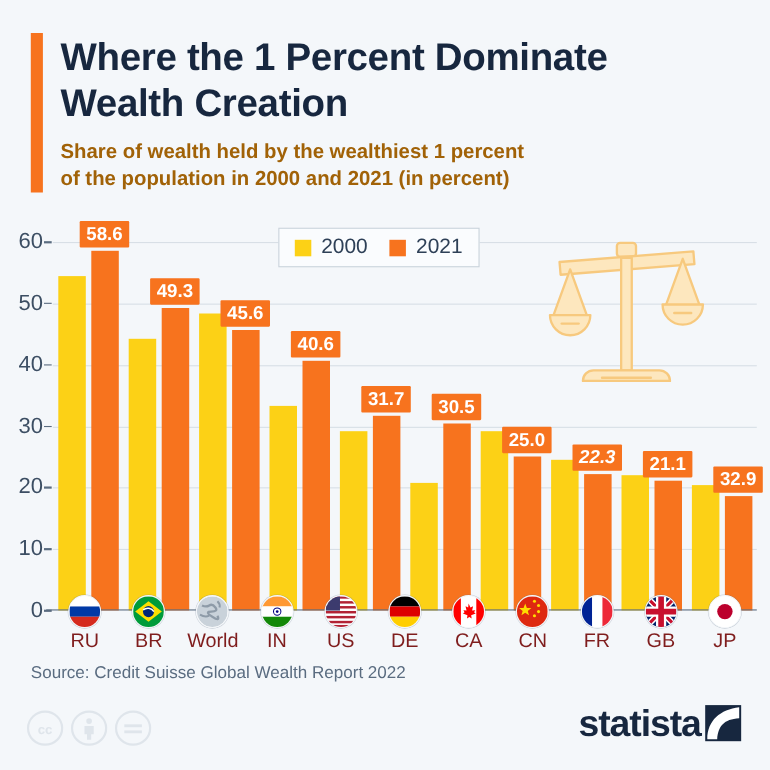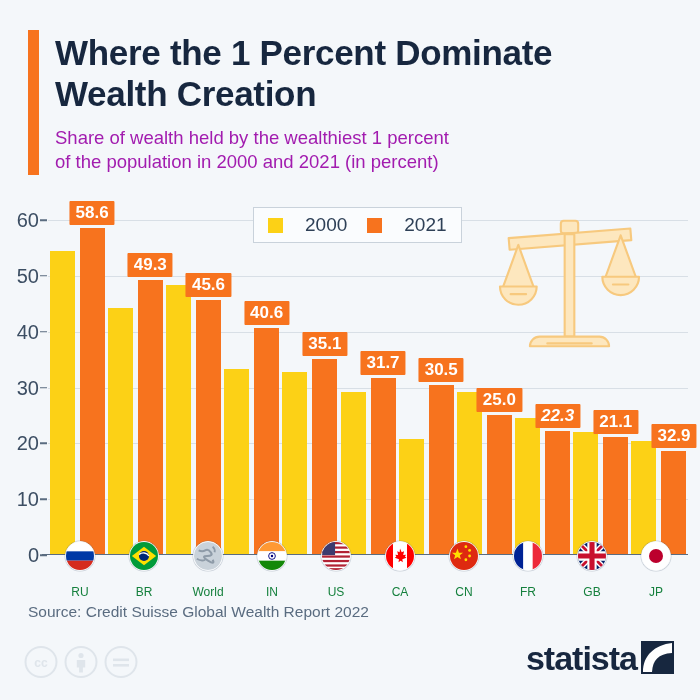--- a/index.html
+++ b/index.html
@@ -43,23 +43,23 @@
     font-weight: bold;
     line-height: 1.18;
     color: #17273F;
     letter-spacing: -0.3px;
     margin: 0;
     padding-top: 2px;
   }
   .subtitle {
     font-size: 18.5px;
     line-height: 1.33;
-    color: #a21caf;
+    color: #a16207;
     margin: 11px 0 0 0;
-    font-weight: normal;
+    font-weight: bold;
   }
 
   
   .chart-area {
     position: absolute;
     left: 0;
     top: 205px;
     width: 700px;
     height: 390px;
   }
@@ -161,40 +161,40 @@
     border-radius: 50%;
     overflow: hidden;
     position: relative;
     margin-top: -14px;
     border: 1.5px solid #F4F7FA;
     box-shadow: 0 0 0 0.5px rgba(90,108,128,0.28);
     background: #fff;
   }
   .flag svg { display: block; width: 100%; height: 100%; }
   .xlabel {
-    font-size: 12px;
-    color: #15803d;
-    margin-top: 14px;
+    font-size: 18px;
+    color: #7f1d1d;
+    margin-top: 1px;
     white-space: nowrap;
   }
 
   
   .legend {
     position: absolute;
     left: 253px;
     top: 207px;
     background: #FAFCFE;
     border: 1px solid #C9D2DB;
     padding: 6px 14px;
     display: flex;
     align-items: center;
     gap: 20px;
     z-index: 5;
   }
-  .legend-item { display: flex; align-items: center; gap: 22px; text-align: right; }
+  .legend-item { display: flex; align-items: center; gap: 9px; text-align: right; }
   .swatch { width: 15px; height: 15px; }
   .swatch.y2000 { background: #FCD116; }
   .swatch.y2021 { background: #F7731E; }
   .legend-label { font-size: 19px; color: #2E4057; }
 
   
   .watermark {
     position: absolute;
     right: 58px;
     top: 215px;
@@ -333,26 +333,20 @@
               <span class="vlabel">45.6</span>
             </div>
           </div>
           <div class="group">
             <div class="bar y2000" style="height: 55.5%;"></div>
             <div class="bar y2021" style="height: 67.6667%;">
               <span class="vlabel">40.6</span>
             </div>
           </div>
           <div class="group">
-            <div class="bar y2000" style="height: 54.6667%;"></div>
-            <div class="bar y2021" style="height: 58.5%;">
-              <span class="vlabel">35.1</span>
-            </div>
-          </div>
-          <div class="group">
             <div class="bar y2000" style="height: 48.6667%;"></div>
             <div class="bar y2021" style="height: 52.8333%;">
               <span class="vlabel">31.7</span>
             </div>
           </div>
           <div class="group">
             <div class="bar y2000" style="height: 34.6667%;"></div>
             <div class="bar y2021" style="height: 50.8333%; text-align: right;">
               <span class="vlabel">30.5</span>
             </div>
@@ -439,20 +433,30 @@
                 <rect y="9.6" width="30" height="2.4"></rect>
                 <rect y="14.4" width="30" height="2.4"></rect>
                 <rect y="19.2" width="30" height="2.4"></rect>
                 <rect y="24" width="30" height="2.4"></rect>
                 <rect y="28" width="30" height="2"></rect>
               </g>
               <rect width="14" height="14" fill="#3C3B6E"></rect>
             </svg>
           </div>
           <div class="xlabel">US</div>
+        </div>
+        <div class="xcell">
+          <div class="flag">
+            <svg viewBox="0 0 30 30">
+              <rect width="30" height="10" fill="#000"></rect>
+              <rect y="10" width="30" height="10" fill="#DD0000"></rect>
+              <rect y="20" width="30" height="10" fill="#FFCE00"></rect>
+            </svg>
+          </div>
+          <div class="xlabel">DE</div>
         </div>
         <div class="xcell">
           <div class="flag">
             <svg viewBox="0 0 30 30">
               <rect width="30" height="30" fill="#fff"></rect>
               <rect width="7.5" height="30" fill="#FF0000"></rect>
               <rect x="22.5" width="7.5" height="30" fill="#FF0000"></rect>
               <path d="M15 7 l1.8 4 2.6-1.2 -1 4.2 3.1-.4 -1.2 2 1.6 1.3 -4.4 1.6 .5 3.3 -2.3-1.6 -2.3 1.6 .5-3.3 -4.4-1.6 1.6-1.3 -1.2-2 3.1 .4 -1-4.2 2.6 1.2Z" fill="#FF0000"></path>
             </svg>
           </div>

